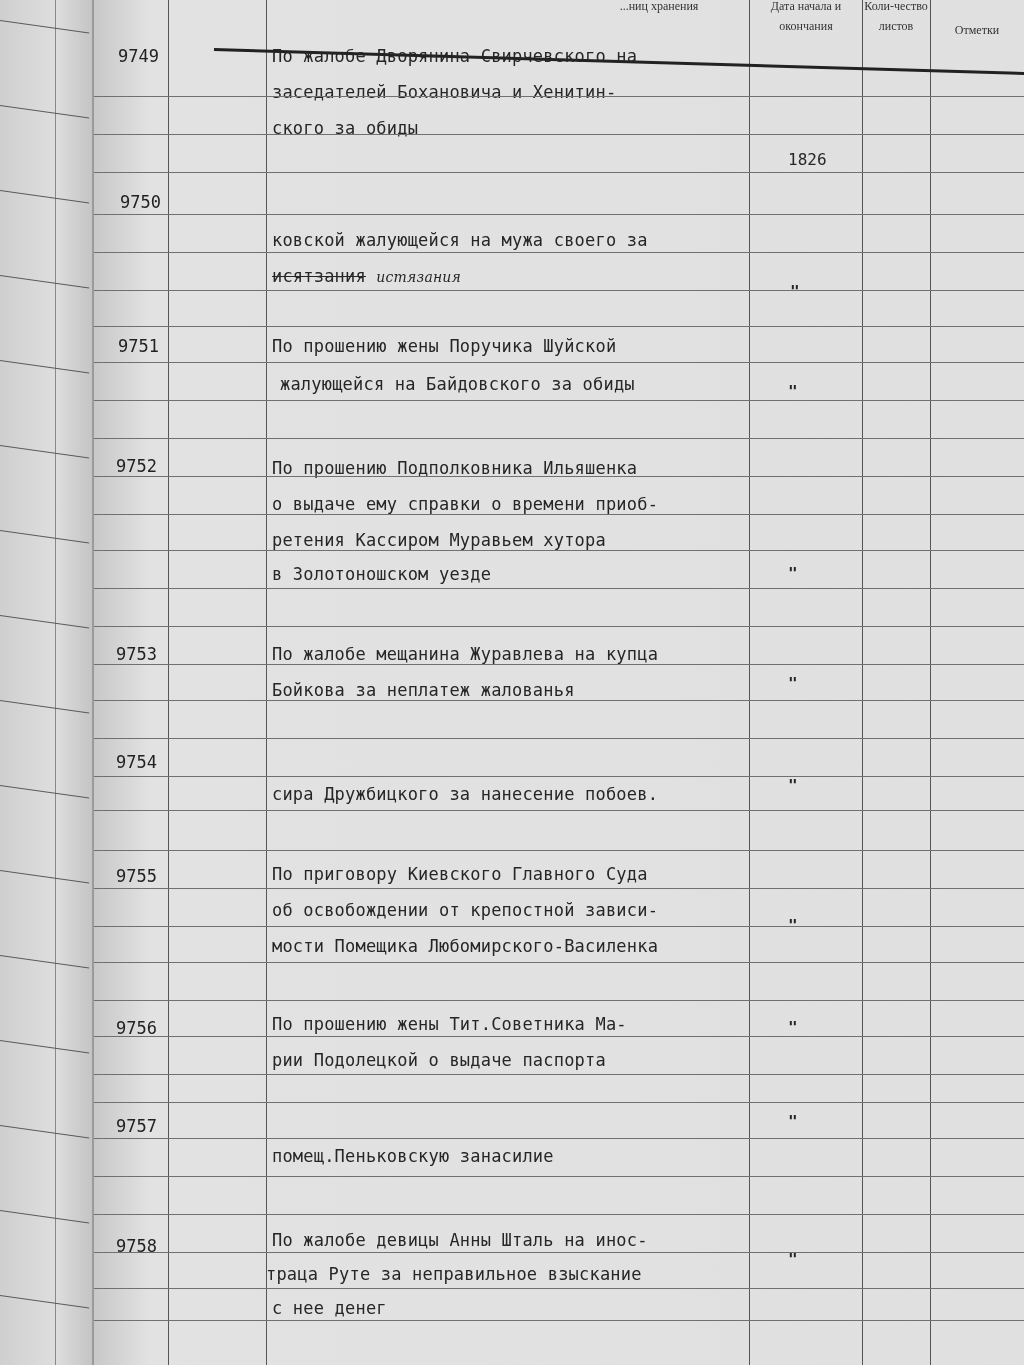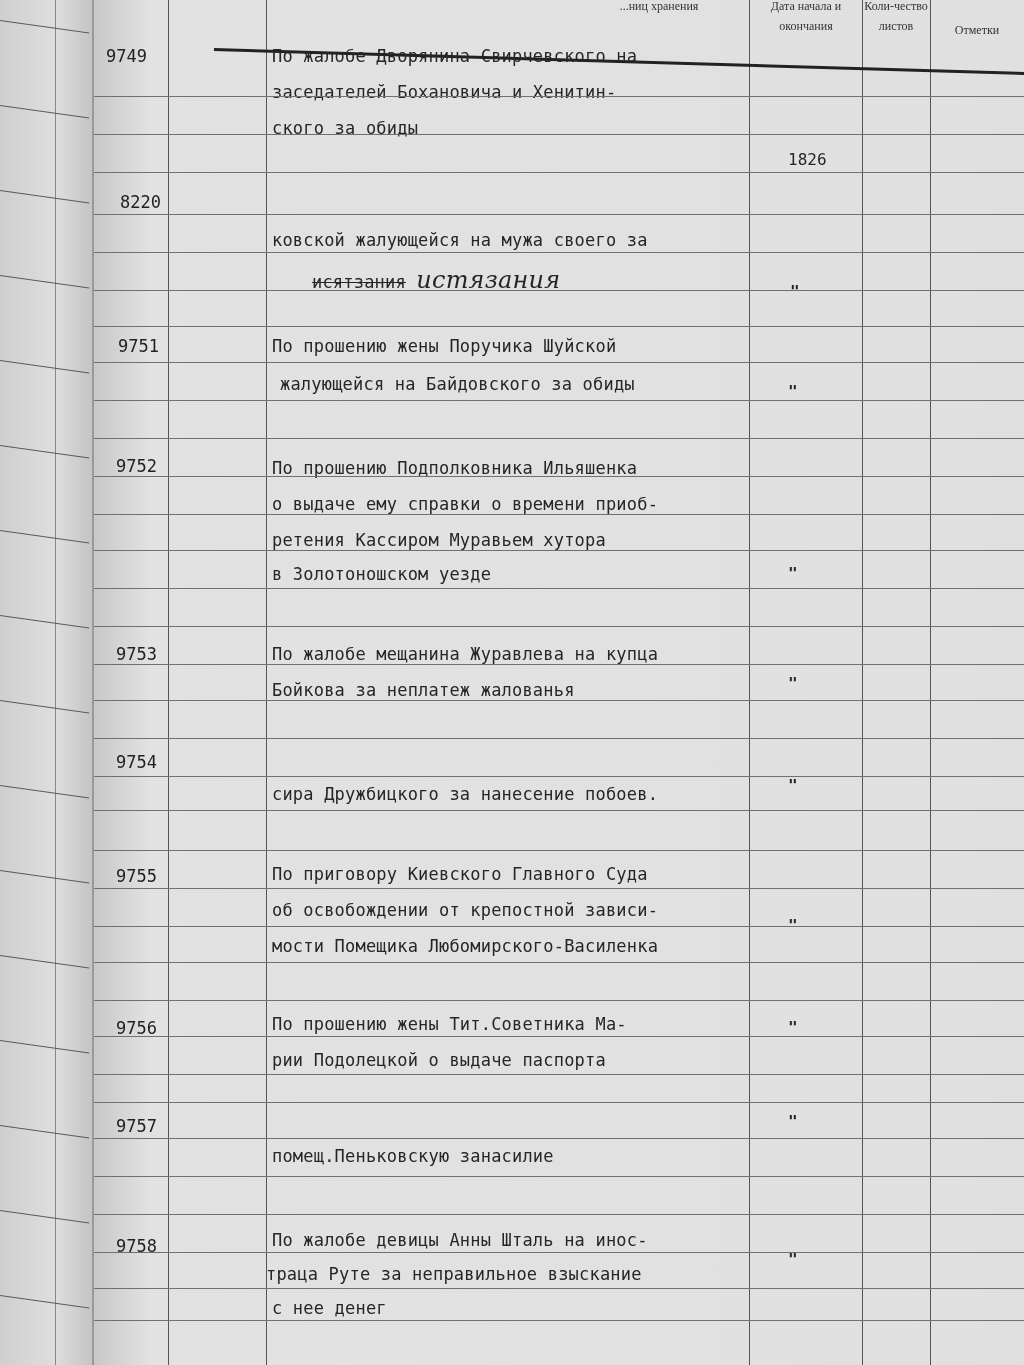--- a/index.html
+++ b/index.html
@@ -22,22 +22,22 @@
     background:linear-gradient(90deg,#c8c8c8 0%,#e2e2e2 6%,#e0e0e0 100%);
   }
   .vcol { position:absolute; top:0; height:1365px; border-left:1.3px solid #555; }
   .header-cell { position:absolute; font-family:"Liberation Serif","DejaVu Serif",serif; font-size:12px; color:#333; text-align:center; line-height:20px; }
   .header-rule { position:absolute; left:120px; top:48px; width:880px; border-top:3px solid #222; transform:rotate(1.7deg); transform-origin:left; }
   .hrule { position:absolute; border-top:1px solid #707070; }
   .entry-num { position:absolute; font-size:17px; color:#222; }
   .entry-line { position:absolute; font-size:17px; white-space:nowrap; letter-spacing:0.2px; }
   .date-cell { position:absolute; font-size:16px; }
   .ditto { position:absolute; font-size:16px; font-weight:bold; }
-  .hand { font-family:"DejaVu Serif",serif; font-style:italic; font-size:24px; }
-  .strike { text-decoration:line-through;margin-left:40px; }
+  .hand { font-family:"DejaVu Serif",serif; font-style:italic; font-size:14px; }
+  .strike { text-decoration:line-through; }
 </style>
 </head>
 <body>
 
 <div class="page-left">
   <div class="vline"></div>
   <div class="rule" style="top:20px"></div>
   <div class="rule" style="top:105px"></div>
   <div class="rule" style="top:190px"></div>
   <div class="rule" style="top:275px"></div>
@@ -61,27 +61,27 @@
   <div class="vcol" style="left:655px"></div>
   <div class="vcol" style="left:768px"></div>
   <div class="vcol" style="left:836px"></div>
 
   <div class="header-cell" style="left:480px;top:-4px;width:170px;">...ниц хранения</div>
   <div class="header-cell" style="left:658px;top:-4px;width:108px;white-space:normal;">Дата начала и окончания</div>
   <div class="header-cell" style="left:770px;top:-4px;width:64px;white-space:normal;">Коли-чество листов</div>
   <div class="header-cell" style="left:838px;top:20px;width:90px;">Отметки</div>
   <div class="header-rule"></div>
 
-  <div class="entry-num" style="left:12px;top:46px">9749</div>
+  <div class="entry-num" style="left:24px;top:46px">9749</div>
   <div class="entry-line" style="left:178px;top:46px">По жалобе Дворянина Свирчевского на</div>
   <div class="entry-line" style="left:178px;top:82px">заседателей Бохановича и Хенитин-</div>
   <div class="entry-line" style="left:178px;top:118px">ского за обиды</div>
   <div class="date-cell" style="left:694px;top:150px">1826</div>
 
-  <div class="entry-num" style="left:26px;top:192px">8220</div>
+  <div class="entry-num" style="left:26px;top:192px">9750</div>
   <div class="entry-line" style="left:178px;top:230px">ковской жалующейся на мужа своего за</div>
   <div class="entry-line" style="left:178px;top:266px"><span class="strike">исятзания</span> <span class="hand">истязания</span></div>
   <div class="ditto" style="left:696px;top:282px">"</div>
 
   <div class="entry-num" style="left:24px;top:336px">9751</div>
   <div class="entry-line" style="left:178px;top:336px">По прошению жены Поручика Шуйской</div>
   <div class="entry-line" style="left:186px;top:374px">жалующейся на Байдовского за обиды</div>
   <div class="ditto" style="left:694px;top:382px">"</div>
 
   <div class="entry-num" style="left:22px;top:456px">9752</div>

